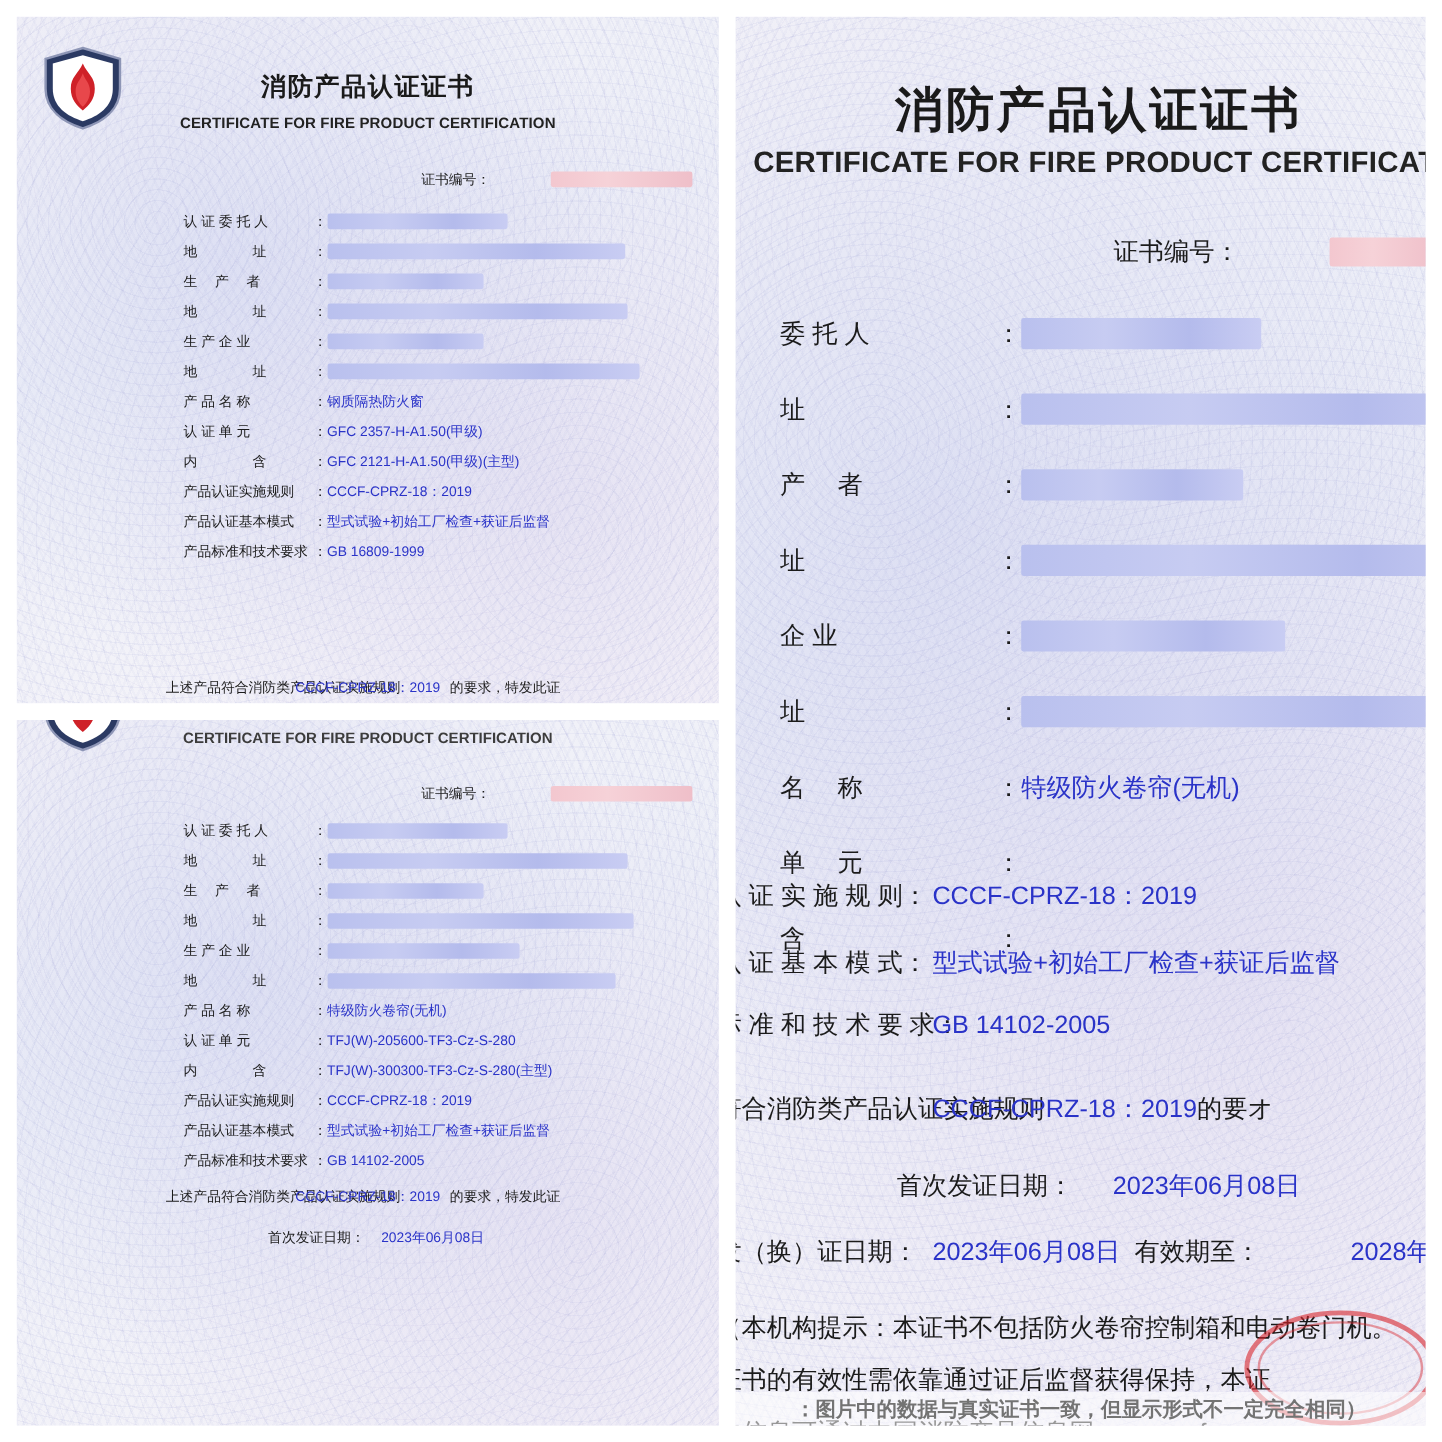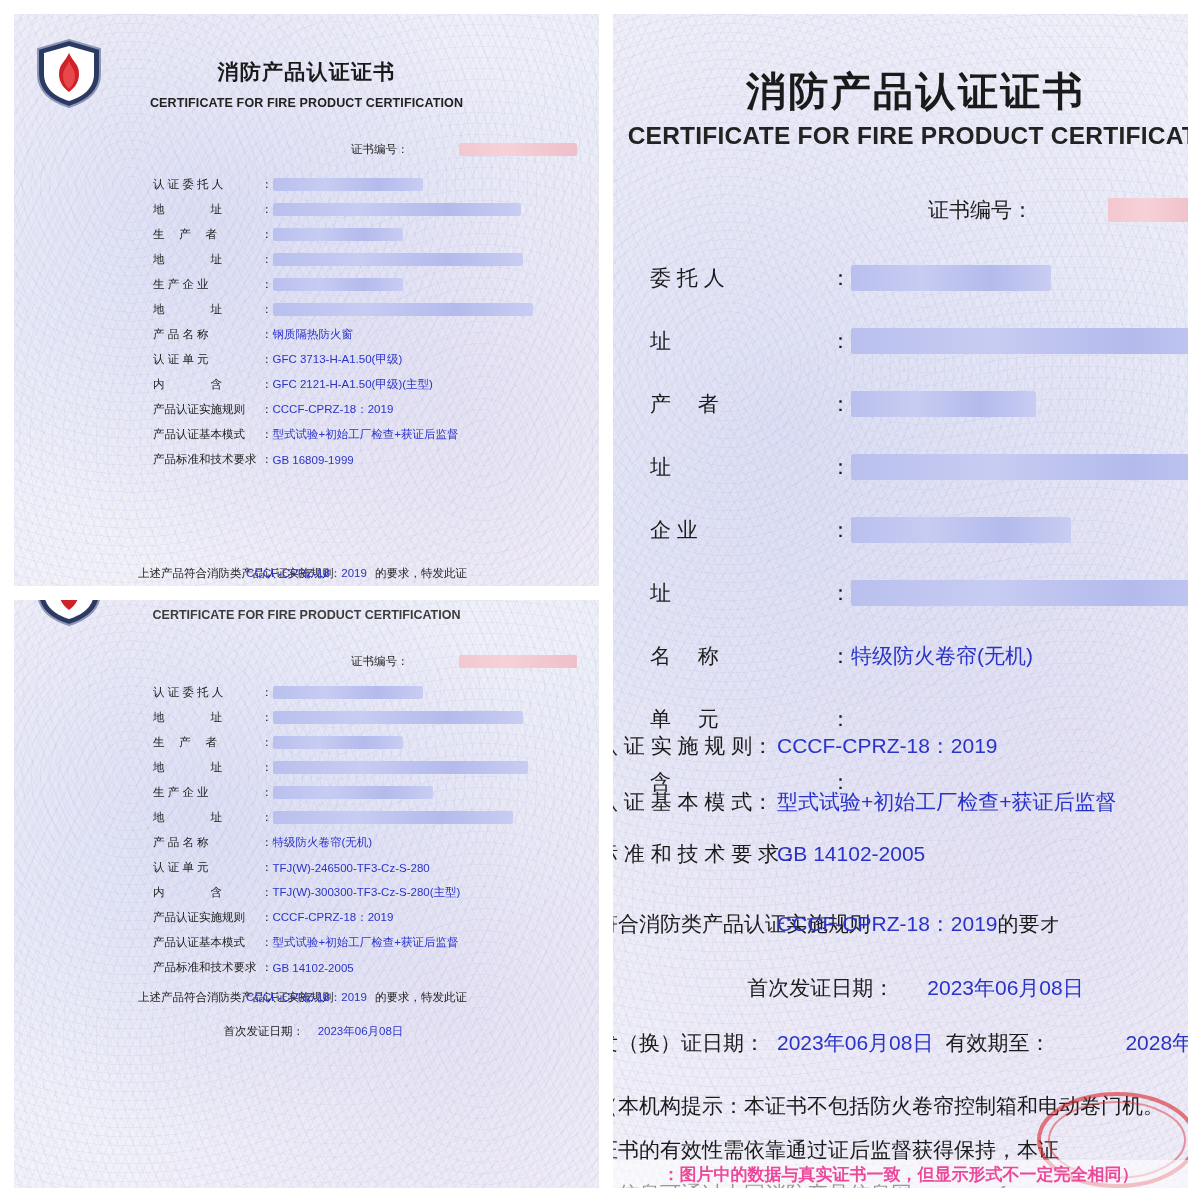--- a/index.html
+++ b/index.html
@@ -73,21 +73,21 @@
   #certC .fields{position:absolute;left:-10px;top:232px;font-size:21px;}
   #certC .row{height:63px;}
   #certC .lbl{width:180px;display:inline-block;text-align:justify;}
   #certC .bigline{position:absolute;left:-16px;font-size:21px;color:#1b1b1b;white-space:nowrap;}
   #certC .ctr{position:absolute;left:0;right:-30px;text-align:center;font-size:21px;white-space:nowrap;}
 
   .redbar{
     position:absolute;left:613px;top:1160px;width:575px;height:28px;
     background:rgba(255,255,255,.55);
     display:flex;align-items:center;justify-content:center;
-    color:#ec4899;font-weight:bold;font-size:17px;white-space:nowrap;overflow:hidden;
+    color:#737373;font-weight:bold;font-size:17px;white-space:nowrap;overflow:hidden;
   }
   .stamp{
     position:absolute;right:-4px;bottom:-10px;width:170px;height:120px;
     border:0;pointer-events:none;opacity:.8;
   }
   .stamp svg{display:block;}
 </style>
 </head>
 <body>
 
@@ -145,21 +145,21 @@
           <span class="redact" style="width: 260px; height: 13px;"></span>
         </div>
         <div class="row">
           <span class="lbl" style="width: 108px;">产 品 名 称</span>
           <span class="sep">：</span>
           <span class="val">钢质隔热防火窗</span>
         </div>
         <div class="row">
           <span class="lbl" style="width: 108px;">认 证 单 元</span>
           <span class="sep">：</span>
-          <span class="val">GFC 3713-H-A1.50(甲级)</span>
+          <span class="val">GFC 2357-H-A1.50(甲级)</span>
         </div>
         <div class="row">
           <span class="lbl" style="width: 108px;">内　　　　含</span>
           <span class="sep">：</span>
           <span class="val">GFC 2121-H-A1.50(甲级)(主型)</span>
         </div>
         <div class="row">
           <span class="lbl" style="width: 108px;">产品认证实施规则</span>
           <span class="sep">：</span>
           <span class="val">CCCF-CPRZ-18：2019</span>
@@ -231,21 +231,21 @@
           <span class="redact" style="width: 240px; height: 13px;"></span>
         </div>
         <div class="row">
           <span class="lbl" style="width: 108px;">产 品 名 称</span>
           <span class="sep">：</span>
           <span class="val">特级防火卷帘(无机)</span>
         </div>
         <div class="row">
           <span class="lbl" style="width: 108px;">认 证 单 元</span>
           <span class="sep">：</span>
-          <span class="val">TFJ(W)-246500-TF3-Cz-S-280</span>
+          <span class="val">TFJ(W)-205600-TF3-Cz-S-280</span>
         </div>
         <div class="row">
           <span class="lbl" style="width: 108px;">内　　　　含</span>
           <span class="sep">：</span>
           <span class="val">TFJ(W)-300300-TF3-Cz-S-280(主型)</span>
         </div>
         <div class="row">
           <span class="lbl" style="width: 108px;">产品认证实施规则</span>
           <span class="sep">：</span>
           <span class="val">CCCF-CPRZ-18：2019</span>

